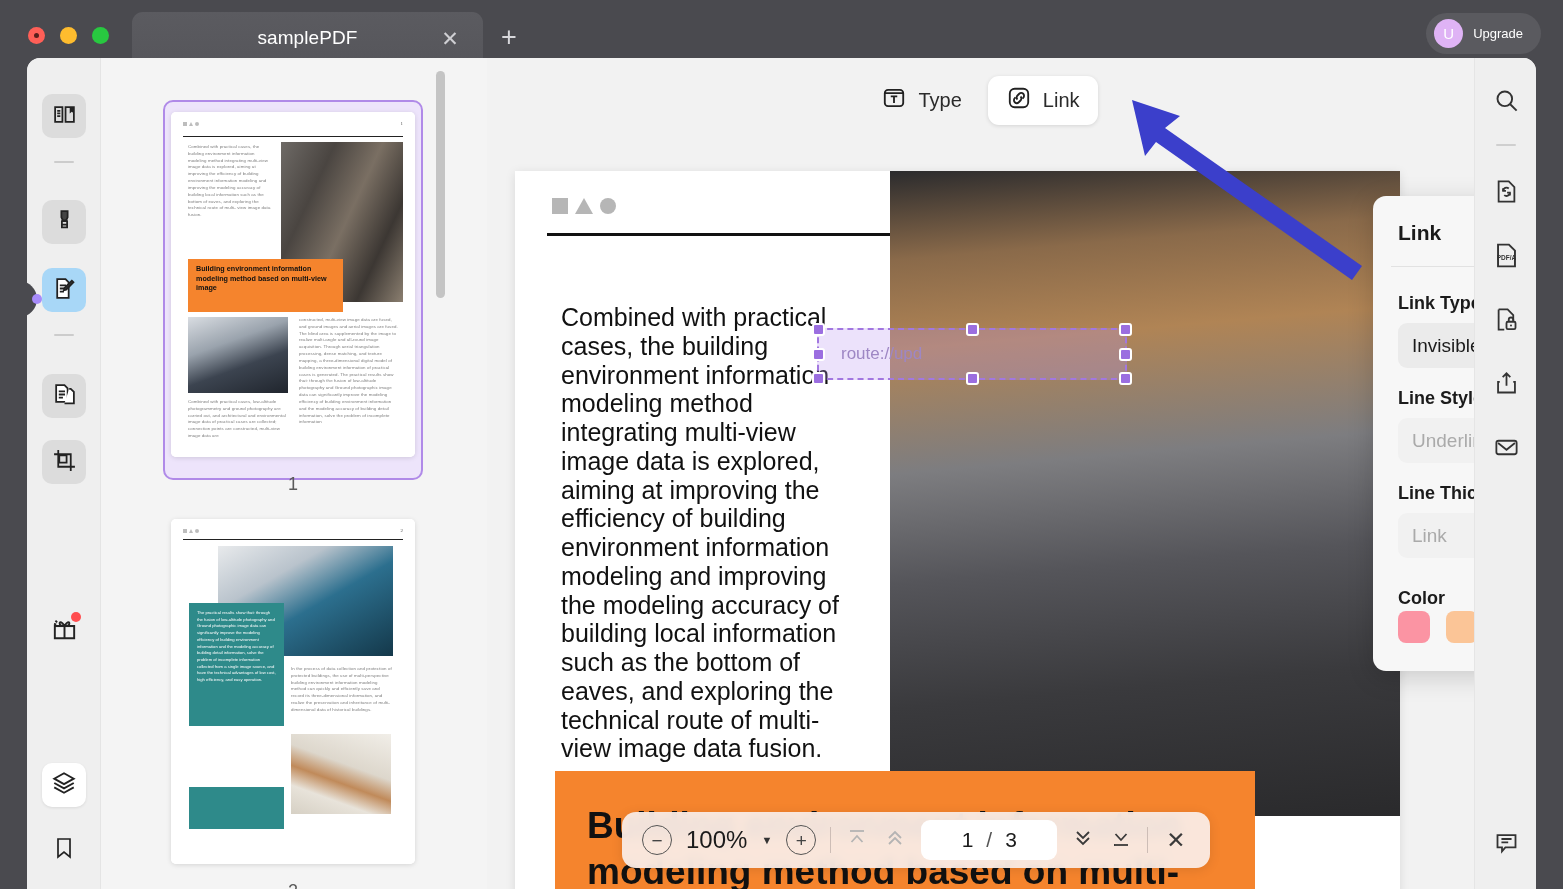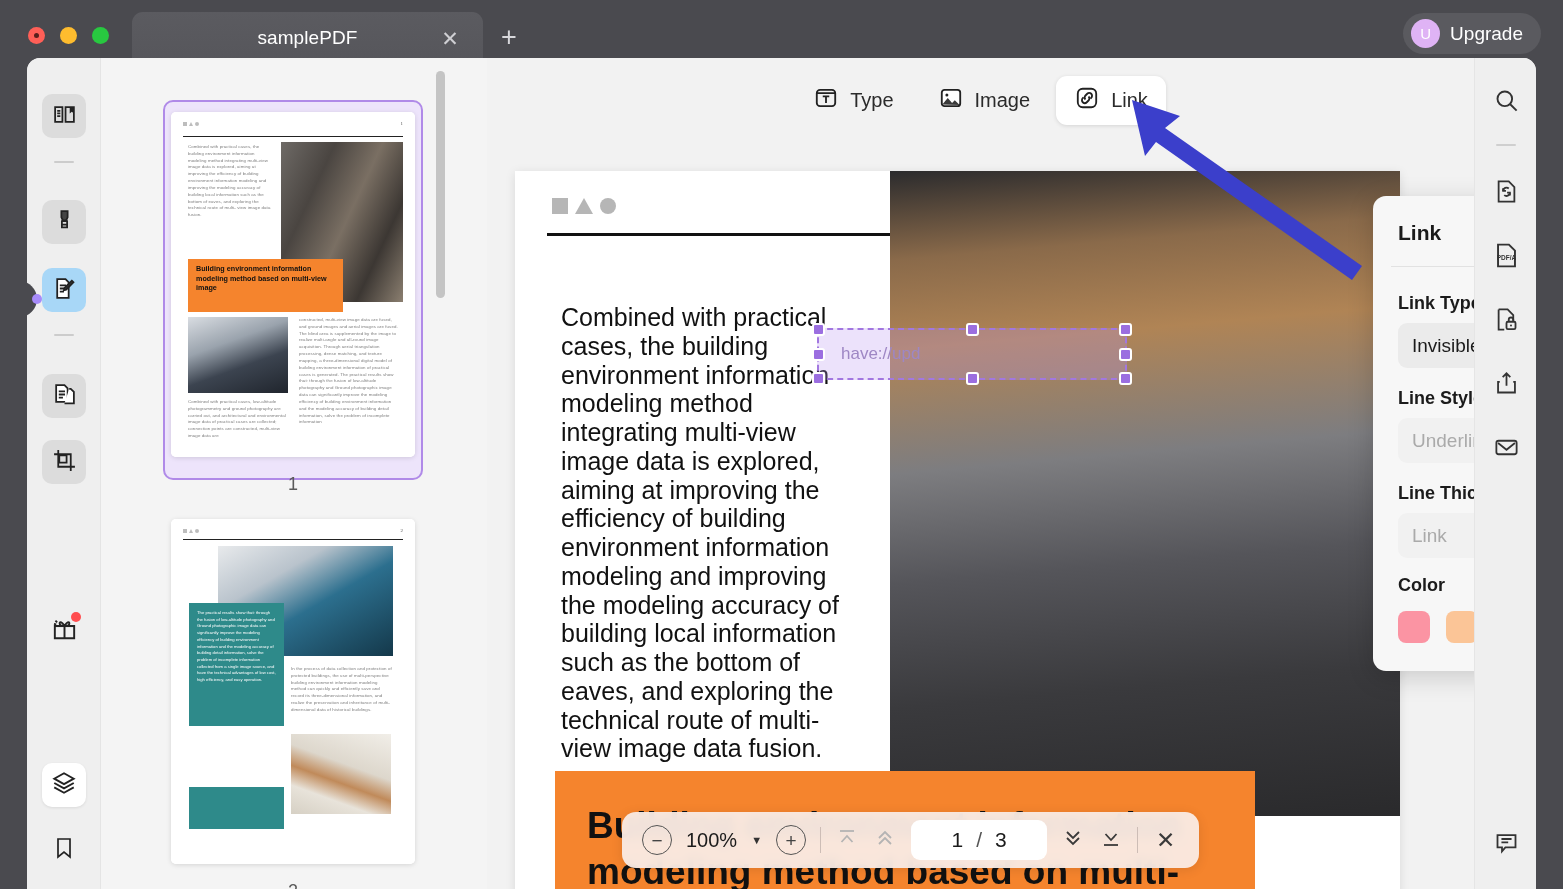--- a/index.html
+++ b/index.html
@@ -51,21 +51,21 @@
     position: absolute; right: 22px; top: 13px; height: 41px;
     background: #5a5a5f; border-radius: 21px;
     display: flex; align-items: center; gap: 10px; padding: 0 18px 0 8px;
     cursor: pointer;
   }
   #upgrade .av {
     width: 29px; height: 29px; border-radius: 50%;
     background: #dfb3f5; color: #fff; font-size: 15px;
     display: flex; align-items: center; justify-content: center;
   }
-  #upgrade .ul { color: #fff; font-size: 19px; }
+  #upgrade .ul { color: #fff; font-size: 13px; }
 
   
   #window {
     position: absolute; left: 27px; top: 58px; width: 1509px; height: 831px;
     background: #f2f2f2; border-radius: 13px 13px 0 0; overflow: hidden;
   }
 
   
   #leftrail {
     position: absolute; left: 0; top: 0; width: 74px; height: 831px;
@@ -243,21 +243,21 @@
     position: absolute; left: 595px; bottom: 21px; height: 56px;
     background: rgba(250,238,232,.93); border-radius: 14px;
     display: flex; align-items: center; padding: 0 20px; gap: 14px;
     box-shadow: 0 2px 12px rgba(0,0,0,.10);
     backdrop-filter: blur(6px);
   }
   .bb { display:flex; align-items:center; justify-content:center; cursor:pointer; color:#3a3a3a; }
   .bb.dim { color:#b4b4b4; }
   .bb-circle { width:30px; height:30px; border:1.8px solid #555; border-radius:50%;
     display:flex;align-items:center;justify-content:center;font-size:19px;line-height:1;color:#444; }
-  .zoomval { font-size:20px; color:#1b1b1b; }
+  .zoomval { font-size:24px; color:#1b1b1b; }
   .zoomcar { font-size:11px; color:#333; }
   .bbdiv { width:1px; height:26px; background:#cdbdb6; }
   .pagebox {
     background:#ffffff; border-radius:9px; height:40px; min-width:136px;
     display:flex; align-items:center; justify-content:center; gap:13px;
     font-size:21px; color:#1b1b1b; padding: 0 14px; cursor:text;
   }
   .pagebox .sl { color:#555; }
 
   
@@ -440,30 +440,20 @@
           <span>
             <svg width="26" height="26" viewBox="0 0 24 24" fill="none" stroke="#222" stroke-width="1.7">
               <rect x="3.5" y="4.5" width="17" height="15" rx="3"></rect>
               <path d="M3.5 7.5h17"></path>
               <path d="M9 10.5h6M12 10.5v6"></path>
             </svg>
           </span>
           <span>Type</span>
         </div>
 
-        <div class="mtab">
-          <span>
-            <svg width="26" height="26" viewBox="0 0 24 24" fill="none" stroke="#222" stroke-width="1.7">
-              <rect x="3.5" y="4.5" width="17" height="15" rx="2.5" fill="#fff"></rect>
-              <circle cx="8.2" cy="9.2" r="1.4" fill="#222" stroke="none"></circle>
-              <path d="M4 18l5-6 4 4.5 2.5-2.5 4.5 4.5z" fill="#3a3a3a" stroke="none"></path>
-            </svg>
-          </span>
-          <span>Image</span>
-        </div>
 
         <div class="mtab sel">
           <span>
             <svg width="26" height="26" viewBox="0 0 24 24" fill="none" stroke="#222" stroke-width="1.7">
               <rect x="3.5" y="3.5" width="17" height="17" rx="4.5"></rect>
               <path d="M10.6 13.4a2.6 2.6 0 010-3.7l1.6-1.6a2.6 2.6 0 013.7 3.7l-.8.8"></path>
               <path d="M13.4 10.6a2.6 2.6 0 010 3.7l-1.6 1.6a2.6 2.6 0 01-3.7-3.7l.8-.8"></path>
             </svg>
           </span>
           <span>Link</span>
@@ -481,21 +471,21 @@
 
         <div class="ptext">Combined with practical cases, the building environment information modeling method integrating multi-view image data is explored, aiming at improving the efficiency of building environment information modeling and improving the modeling accuracy of building local information such as the bottom of eaves, and exploring the technical route of multi- view image data fusion.</div>
 
         <div class="pimg ph-escal"></div>
 
         <div class="pband">
           <span class="bt">Building environment information modeling method based on multi-view image</span>
         </div>
 
         <div id="linksel">
-          <span class="urltxt">have://upd</span>
+          <span class="urltxt">route://upd</span>
           <span class="hdl tl2"></span>
           <span class="hdl tm"></span>
           <span class="hdl tr2"></span>
           <span class="hdl ml"></span>
           <span class="hdl mr"></span>
           <span class="hdl bl"></span>
           <span class="hdl bm"></span>
           <span class="hdl br"></span>
         </div>
       </div>
@@ -516,21 +506,21 @@
           <span class="v">Underline</span>
 
         </div>
 
         <div class="flabel" style="top:287px">Line Thickness</div>
         <div class="fsel off" style="top:317px">
           <span class="v">Link</span>
 
         </div>
 
-        <div class="flabel" style="top:379px">Color</div>
+        <div class="flabel" style="top:392px">Color</div>
         <div class="swatch" style="left:25px;top:415px;background:#FB94A3"></div>
         <div class="swatch" style="left:73px;top:415px;background:#FBC597"></div>
 
       </div>
     </div>
 
     <div id="rightrail">
       <div class="rr-btn" style="top:27px">
         <span>
           <svg width="27" height="27" viewBox="0 0 24 24" fill="none" stroke="#333" stroke-width="1.7">

